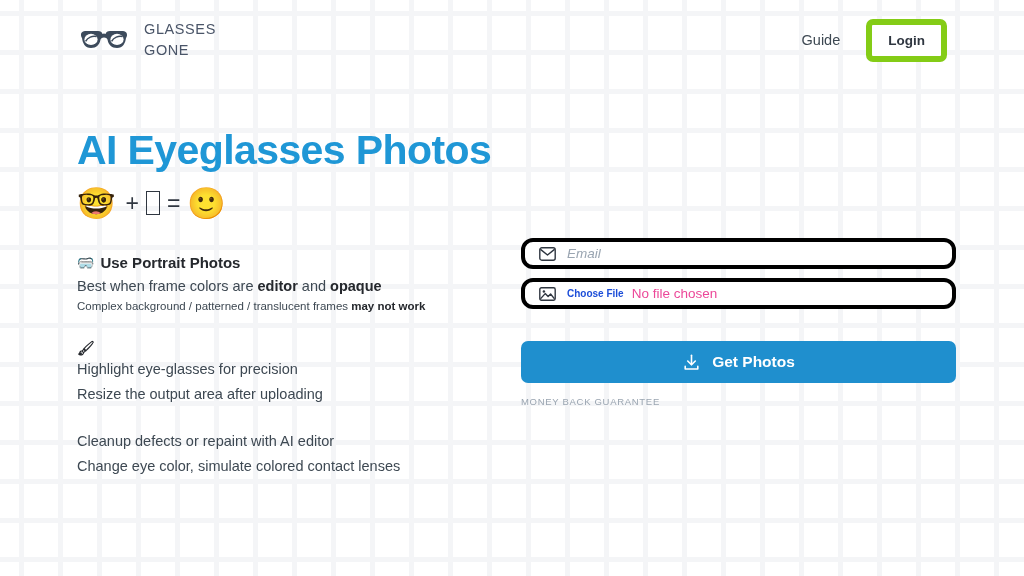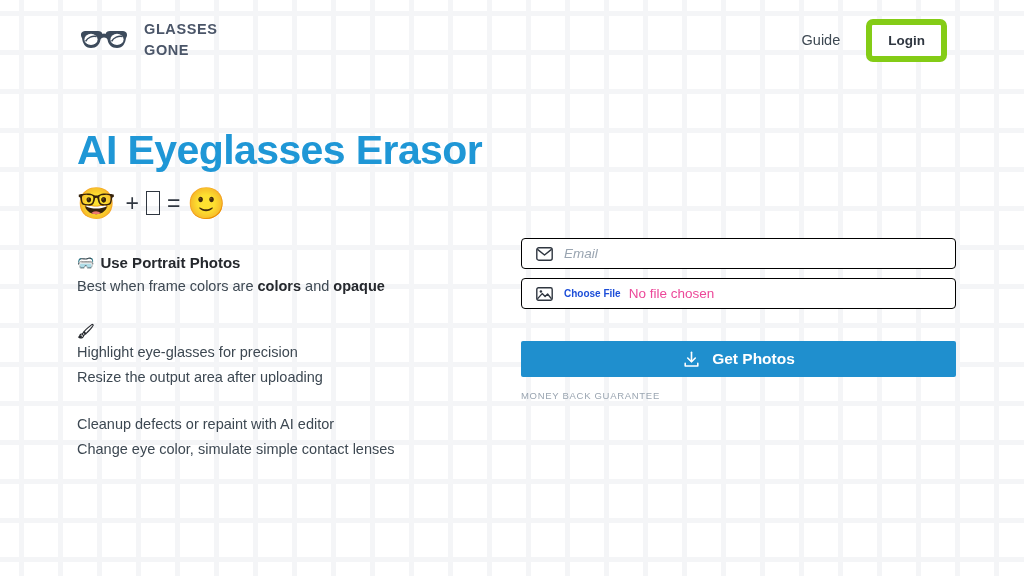--- a/index.html
+++ b/index.html
@@ -33,21 +33,21 @@
   .brand {
     display: flex;
     align-items: center;
     gap: 13px;
   }
 
   .brand-mark { width: 54px; height: 34px; display: block; }
 
   .brand-text {
     font-size: 14.5px;
-    font-weight: bold;
+    font-weight: normal;
     line-height: 1.42;
     letter-spacing: 0.6px;
     color: #4a5568;
   }
 
   .nav {
     margin-left: auto;
     display: flex;
     align-items: center;
     gap: 26px;
@@ -160,22 +160,22 @@
   }
   .feature-note b { font-weight: bold; color: #25282d; }
 
   
   .field {
     display: flex;
     align-items: center;
     gap: 11px;
     height: 31px;
     background: #ffffff;
-    border: 1px solid #000000;
-    border-radius: 4px;
+    border: 4px solid #000000;
+    border-radius: 12px;
     padding: 0 14px;
     margin-bottom: 9px;
   }
   .field svg { display: block; flex: none; }
 
   .placeholder {
     font-size: 13.5px;
     font-style: italic;
     color: #9aa5b1;
   }
@@ -186,24 +186,24 @@
     color: #1d4ed8;
   }
   .file-status {
     font-size: 13.5px;
     color: #ec4899;
     margin-left: -3px;
   }
 
   .btn-cta {
     width: 100%;
-    height: 36px;
+    height: 42px;
     background: #1f8fce;
     border: none;
-    border-radius: 2px;
+    border-radius: 7px;
     color: #ffffff;
     font-family: "Liberation Sans", sans-serif;
     font-size: 15.5px;
     font-weight: bold;
     display: flex;
     align-items: center;
     justify-content: center;
     gap: 11px;
     cursor: pointer;
     margin-top: 32px;
@@ -242,49 +242,50 @@
   <div class="nav">
     <a class="nav-link" href="#">Guide</a>
     <button class="btn-login">Login</button>
   </div>
 </div>
 
 <div class="page">
 
   <div class="col-left">
 
-    <h1 class="hero-title">AI Eyeglasses Erasor</h1>
+    <h1 class="hero-title">AI Eyeglasses Photos</h1>
 
     <div class="hero-formula">
       <span class="emoji">🤓</span>
       <span class="op">+</span>
       <span class="tofu"></span>
       <span class="op">=</span>
       <span class="emoji">🙂</span>
     </div>
 
 
     <div id="feature-list">
         <div class="feature">
           <div class="feature-head">
             <span class="fi">🥽</span>
             <span>Use Portrait Photos</span>
           </div>
-          <div class="feature-line"><span>Best when frame colors are </span><b>colors</b><span> and </span><b>opaque</b></div>
+          <div class="feature-line"><span>Best when frame colors are </span><b>editor</b><span> and </span><b>opaque</b></div>
+          <div class="feature-note"><span>Complex background / patterned / translucent frames </span><b>may not work</b></div>
         </div>
         <div class="feature">
           <div class="feature-head">
             <span class="fi">🖌</span>
           </div>
           <div class="feature-line"><span>Highlight eye-glasses for precision</span></div>
           <div class="feature-line"><span>Resize the output area after uploading</span></div>
         </div>
         <div class="feature">
           <div class="feature-line"><span>Cleanup defects or repaint with AI editor</span></div>
-          <div class="feature-line"><span>Change eye color, simulate simple contact lenses</span></div>
+          <div class="feature-line"><span>Change eye color, simulate colored contact lenses</span></div>
         </div>
       </div>
   </div>
 
   <div class="col-right">
 
     <div class="field">
       <span>
         <svg width="17" height="14" viewBox="0 0 17 14" fill="none">
           <rect x="0.8" y="0.8" width="15.4" height="12.4" rx="2" stroke="#2f3640" stroke-width="1.4"></rect>

